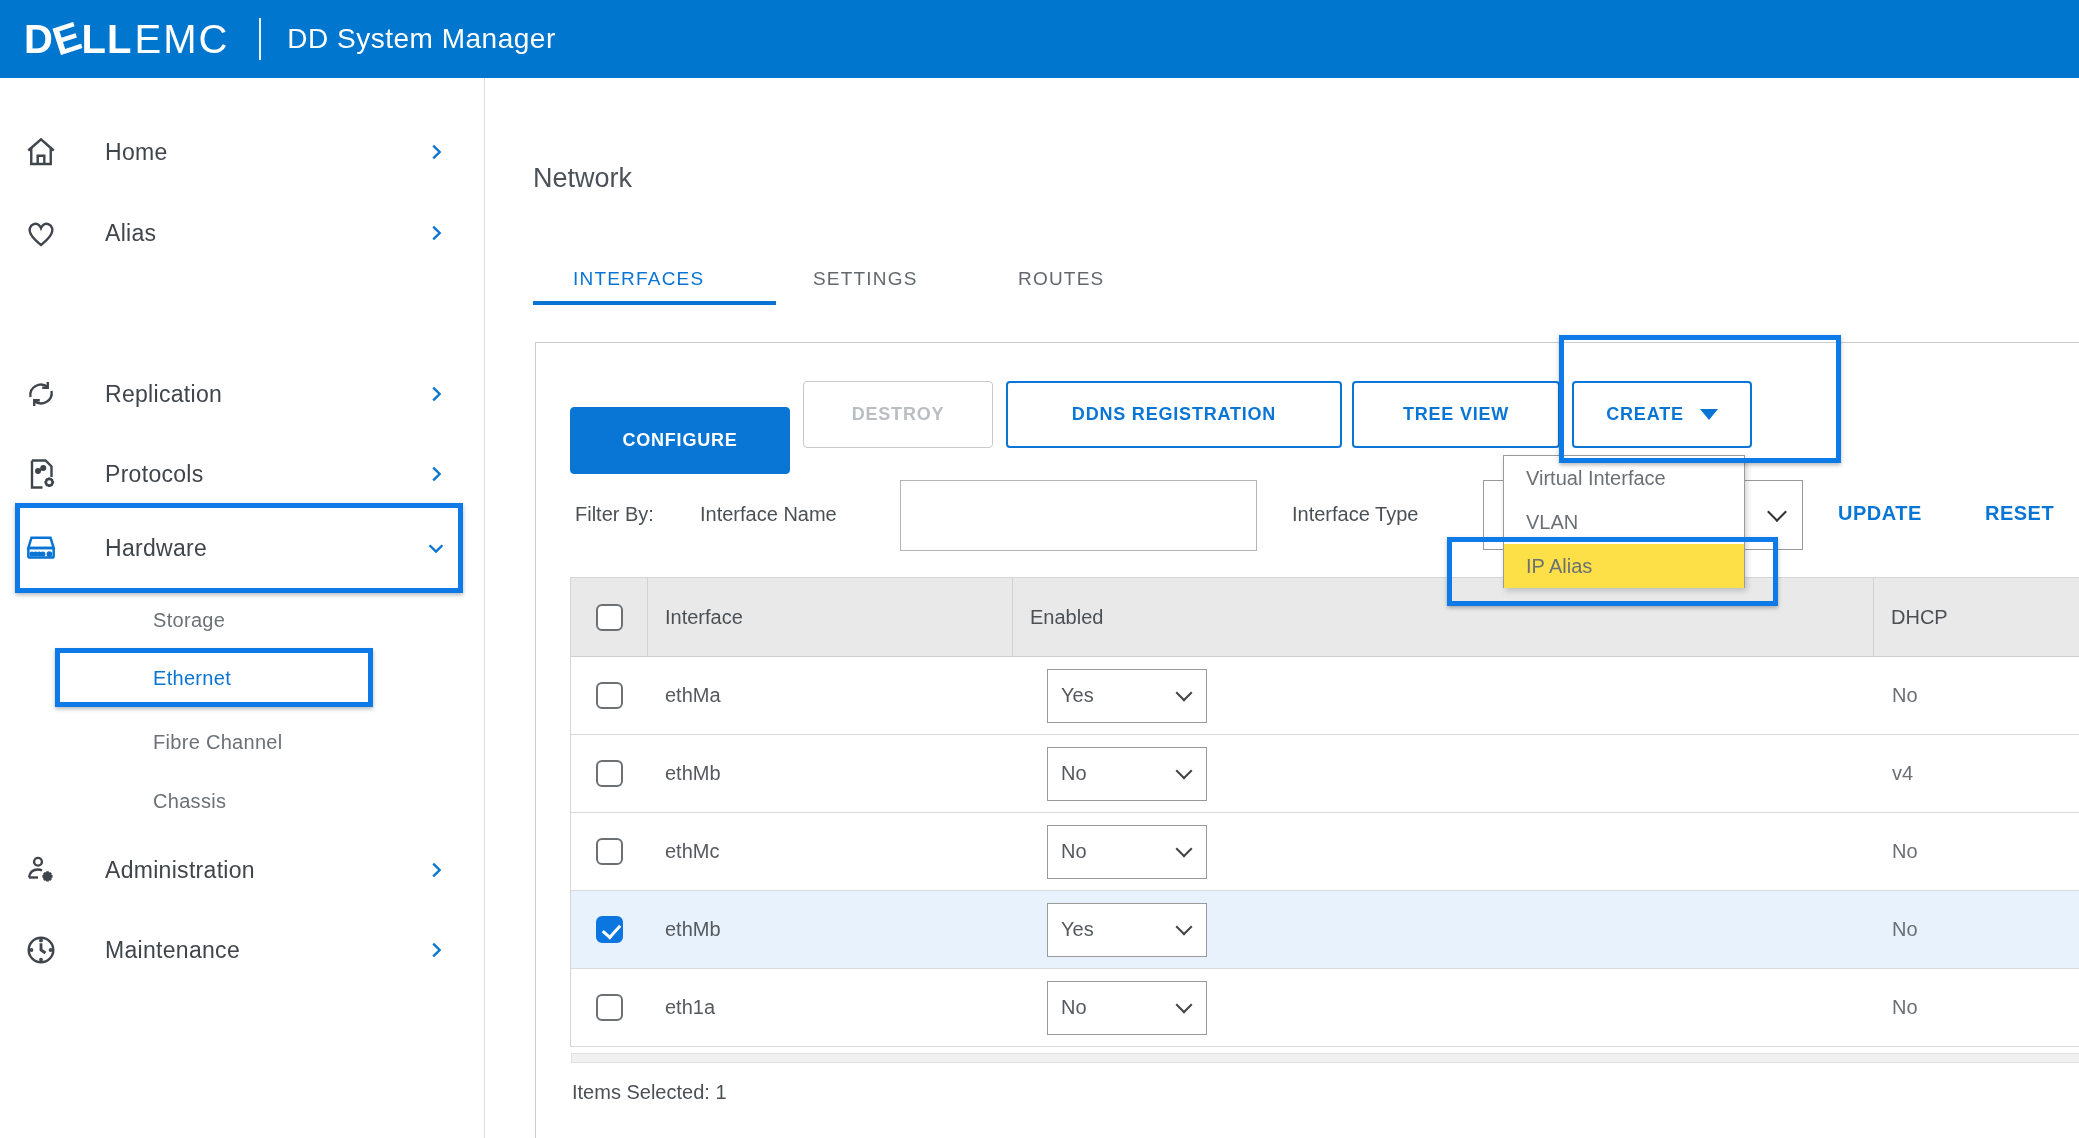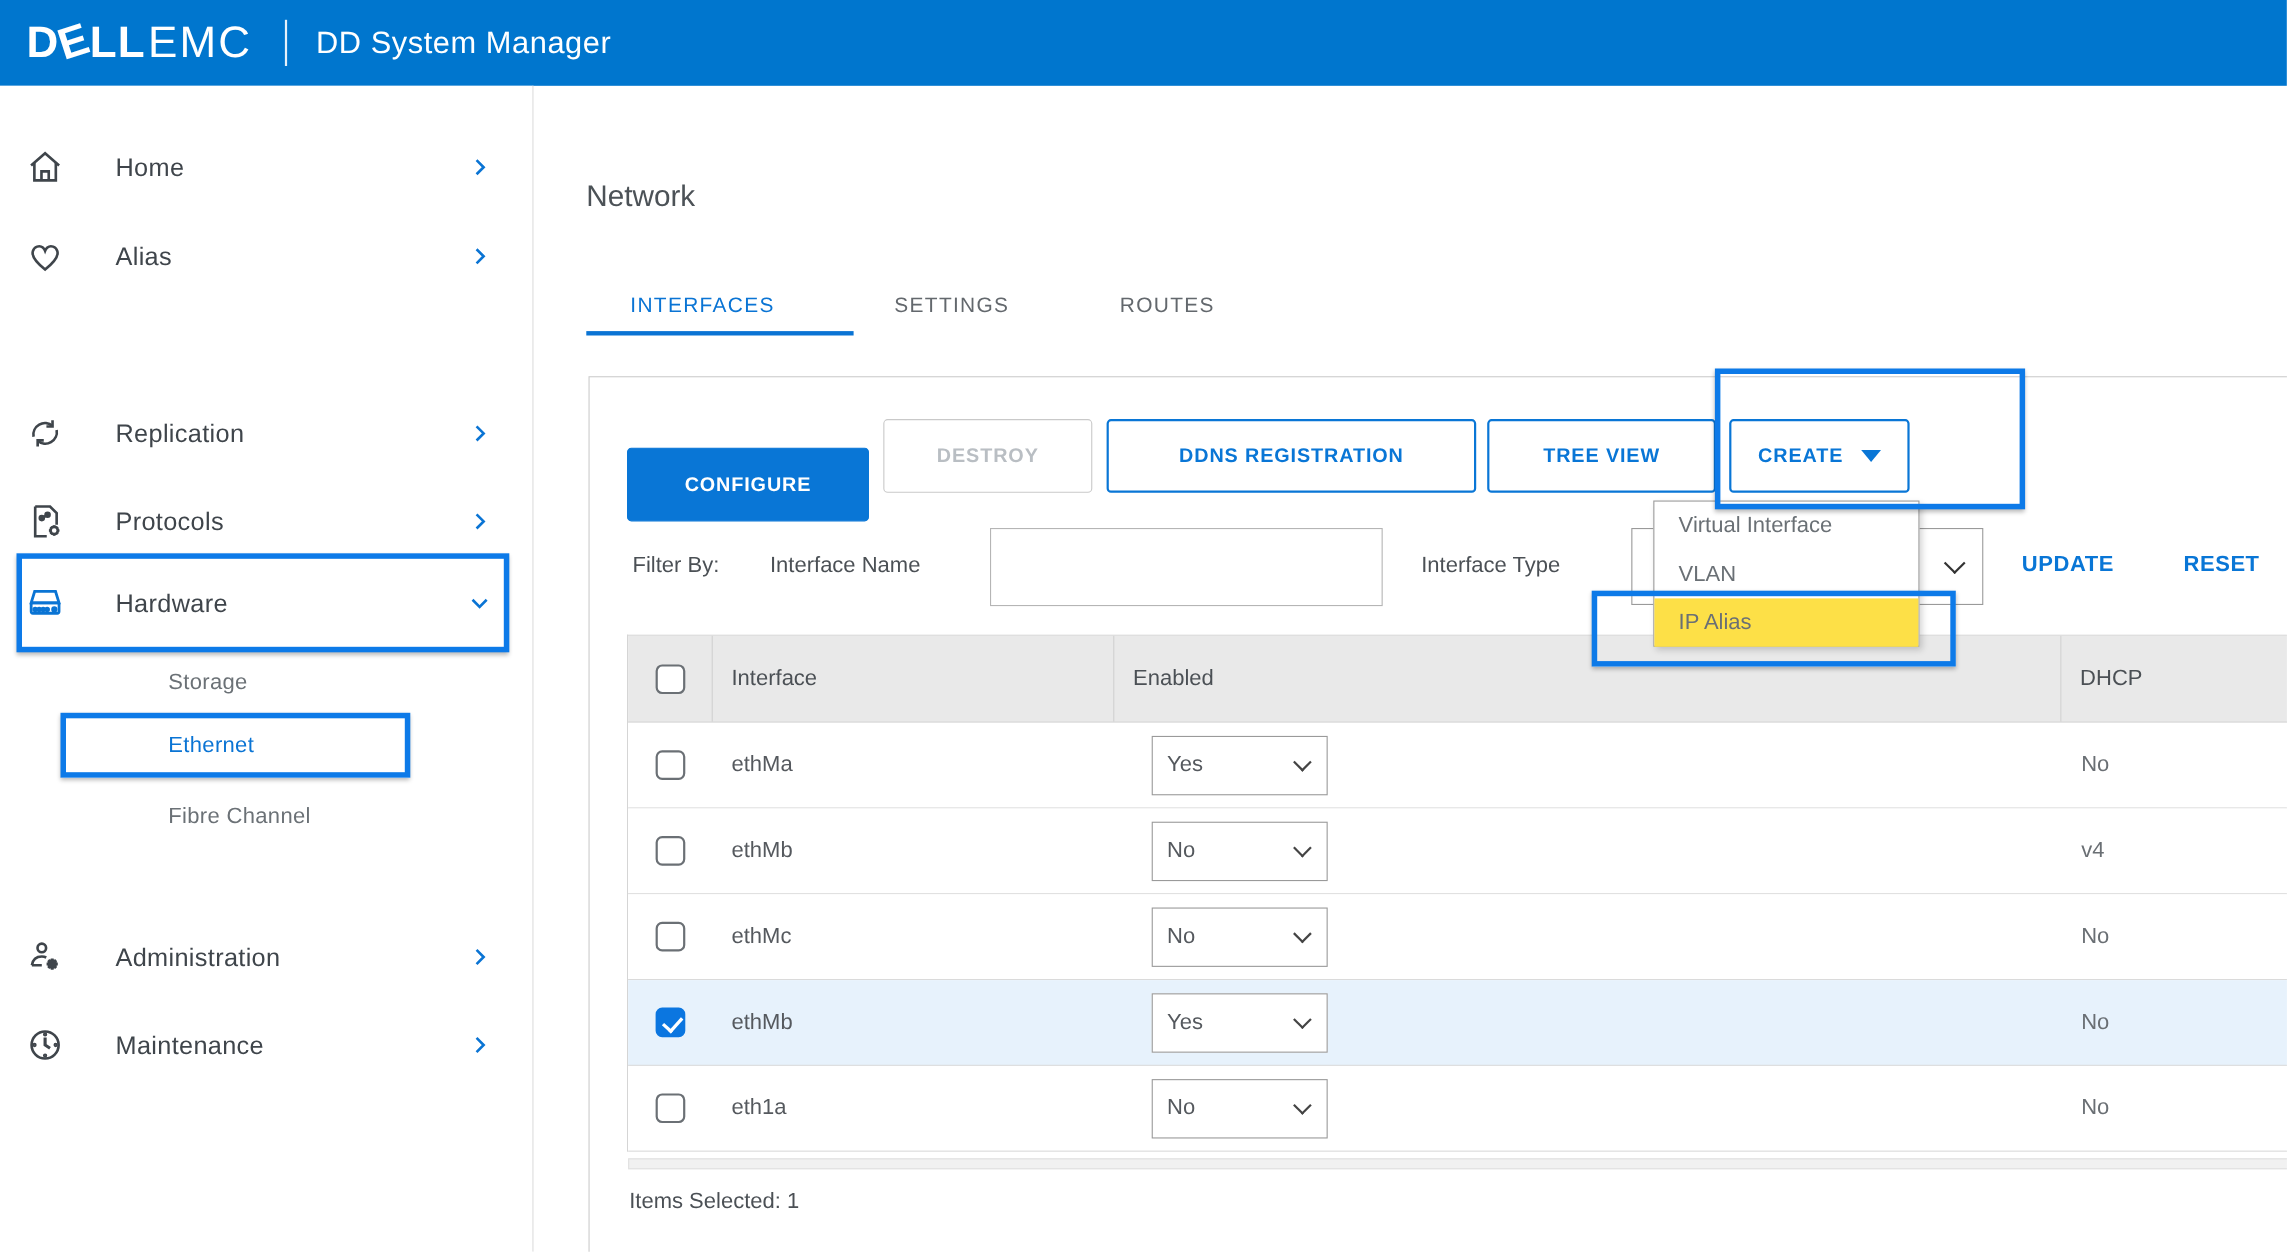--- a/index.html
+++ b/index.html
@@ -202,20 +202,23 @@
 
     <div class="nav-item" style="top:518px">
       <span class="sub-label">Storage</span>
     </div>
     <div class="nav-item" style="top:576px">
       <span class="sub-label active">Ethernet</span>
     </div>
     <div class="nav-item" style="top:640px">
       <span class="sub-label">Fibre Channel</span>
     </div>
+    <div class="nav-item" style="top:699px">
+      <span class="sub-label">Chassis</span>
+    </div>
 
     <div class="nav-item" style="top:768px">
       <span class="nav-icon">
         <svg class="icn" width="36" height="36" viewBox="0 0 24 24" fill="none" stroke="#3f454b" stroke-width="1.6">
             <circle cx="10" cy="6.5" r="2.6"></circle>
             <path d="M4 17c.5-3.4 2.8-5.3 6-5.3 1 0 1.9.2 2.7.6"></path>
             <path d="M4 17h6"></path>
             <circle cx="16.3" cy="16.3" r="2.1" fill="#3f454b"></circle>
             <path d="M16.3 12.9v1.2M16.3 18.5v1.2M12.9 16.3h1.2M18.5 16.3h1.2M13.9 13.9l.9.9M17.8 17.8l.9.9M18.7 13.9l-.9.9M14.8 17.8l-.9.9" stroke-width="1.8"></path>
           </svg>
@@ -254,21 +257,21 @@
   <div class="tab" style="left:813px">SETTINGS</div>
   <div class="tab" style="left:1018px">ROUTES</div>
   <div class="tab-underline"></div>
 
   <div class="panel"></div>
 
   <div class="btn btn-primary" style="left:570px;width:220px">CONFIGURE</div>
   <div class="btn btn-disabled" style="left:803px;width:190px">DESTROY</div>
   <div class="btn btn-outline" style="left:1006px;width:336px">DDNS REGISTRATION</div>
   <div class="btn btn-outline" style="left:1352px;width:208px">TREE VIEW</div>
-  <div class="btn btn-outline" style="left:1572px;width:164px">
+  <div class="btn btn-outline" style="left:1572px;width:180px">
     <span>CREATE</span>
     <span class="caret-down"></span>
   </div>
 
   <div class="flt-label" style="left:575px">Filter By:</div>
   <div class="flt-label" style="left:700px">Interface Name</div>
   <input class="txt-input" type="text" value="" style="">
   <div class="flt-label" style="left:1292px">Interface Type</div>
   <div class="sel-box" style="left:1483px;top:480px;width:320px;height:70px">
     <span class="chev" style="right:18px;top:24px"></span>

